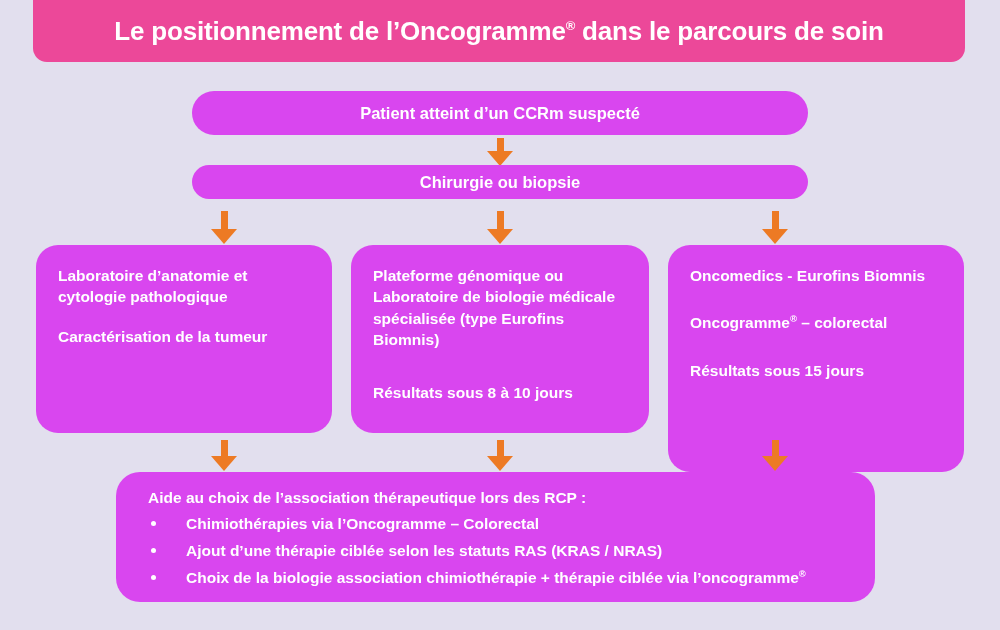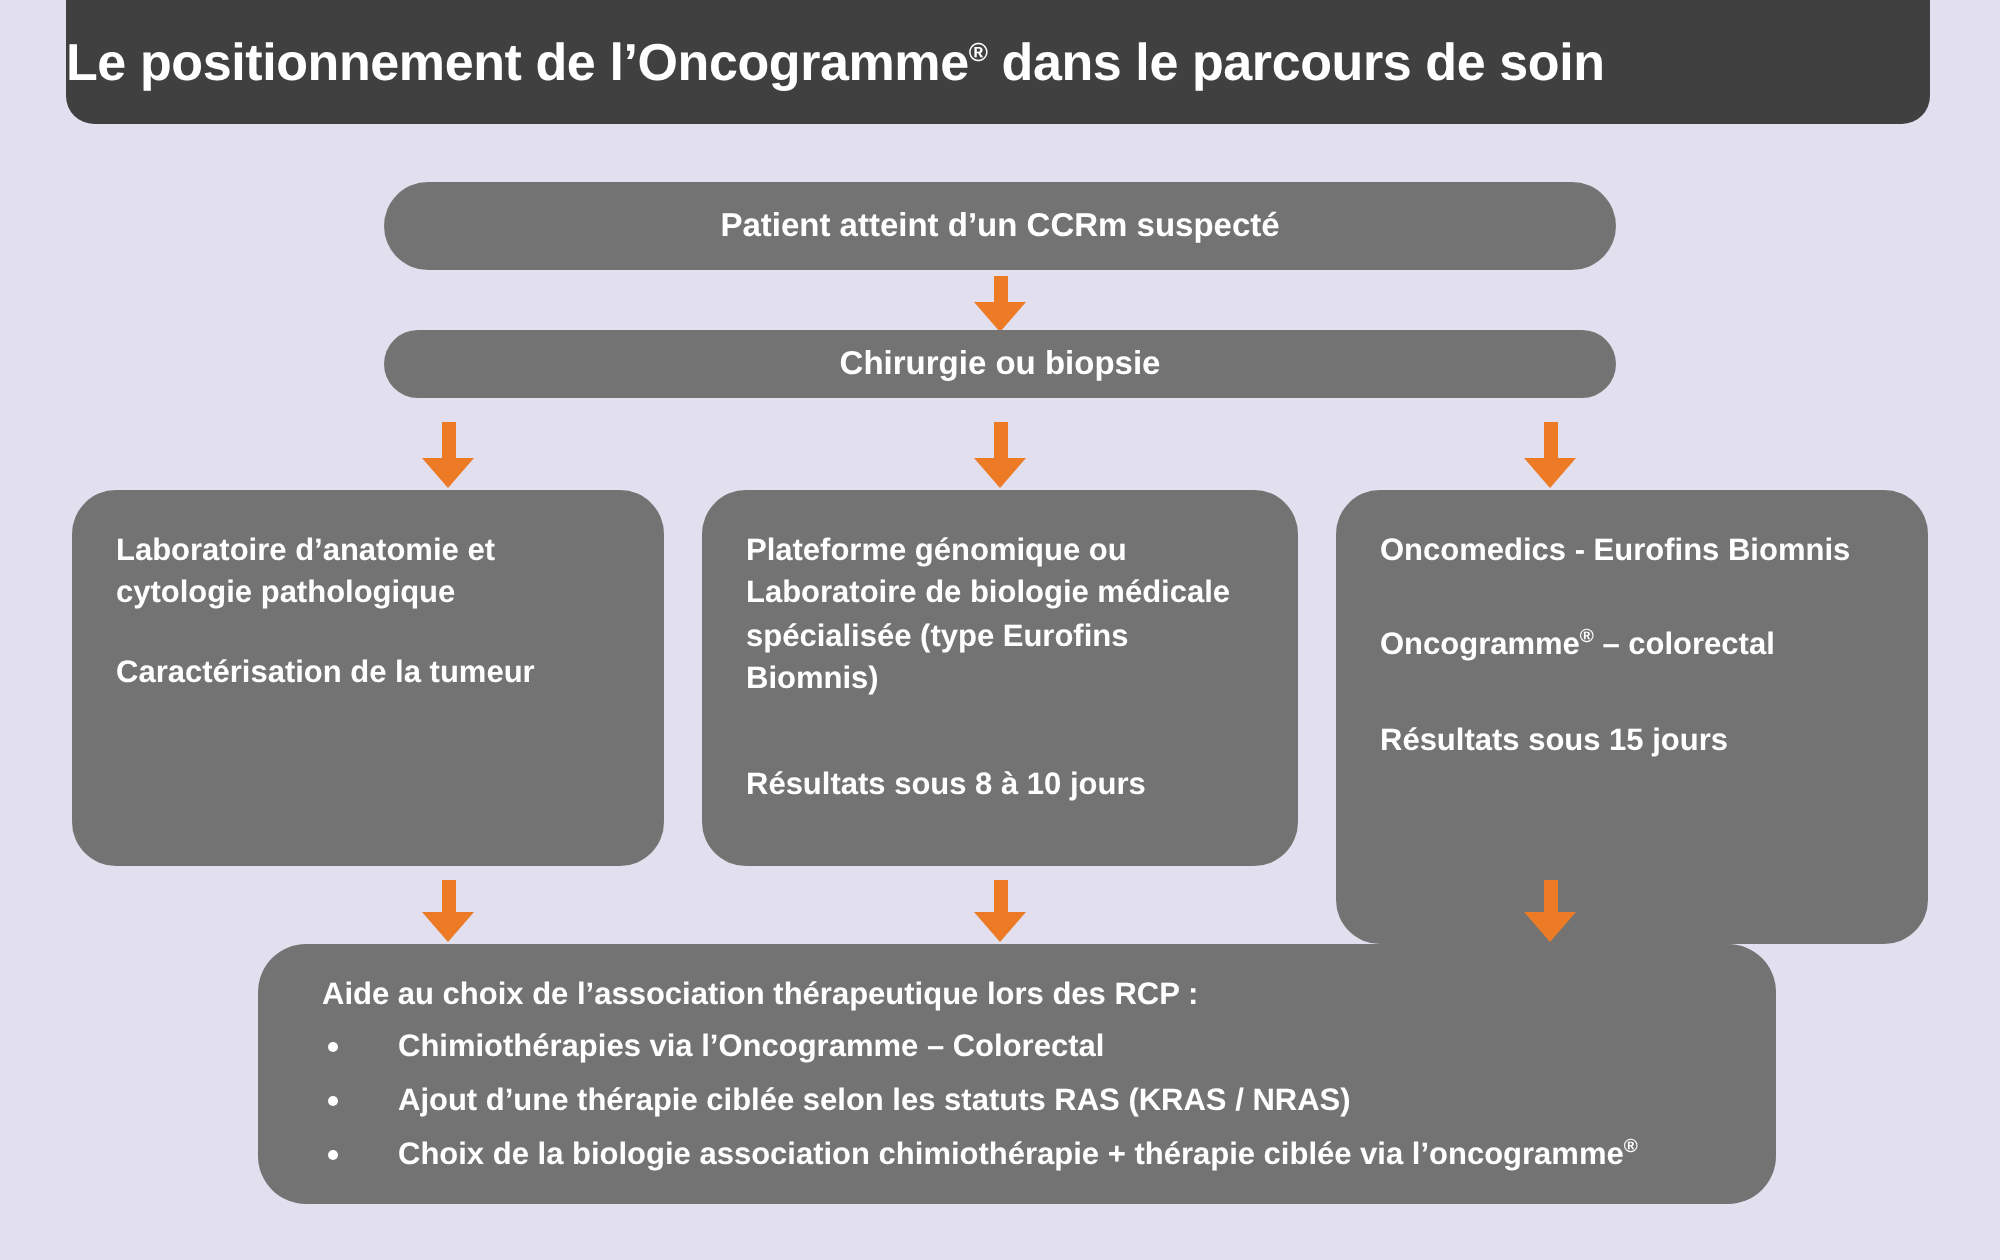--- a/index.html
+++ b/index.html
@@ -21,45 +21,45 @@
     height: 630px;
   }
 
   
   .title-banner {
     position: absolute;
     left: 33px;
     top: 0px;
     width: 932px;
     height: 62px;
-    background: #404040;
+    background: #ec4899;
     border-radius: 0 0 14px 14px;
     display: flex;
     align-items: center;
-    justify-content: flex-start;
+    justify-content: center;
     box-sizing: border-box;
   }
   .title-text {
     color: #ffffff;
     font-size: 26px;
     font-weight: bold;
     letter-spacing: -0.2px;
     white-space: nowrap;
     line-height: 1;
   }
   .title-text sup {
     font-size: 13px;
     vertical-align: super;
     line-height: 0;
   }
 
   
   .node {
     position: absolute;
-    background: #737373;
+    background: #d946ef;
     box-sizing: border-box;
     color: #ffffff;
   }
   .node.pill {
     border-radius: 22px;
     display: flex;
     align-items: center;
     justify-content: center;
   }
   .node.block {
@@ -101,21 +101,21 @@
     height: 188px;
   }
   #node-oncomedics {
     left: 668px;
     top: 245px;
     width: 296px;
     height: 227px;
   }
 
   #node-rcp {
-    left: 129px;
+    left: 116px;
     top: 472px;
     width: 759px;
     height: 130px;
     border-radius: 24px;
     padding: 16px 26px 14px 18px;
   }
 
   
   .para {
     font-size: 15.5px;

